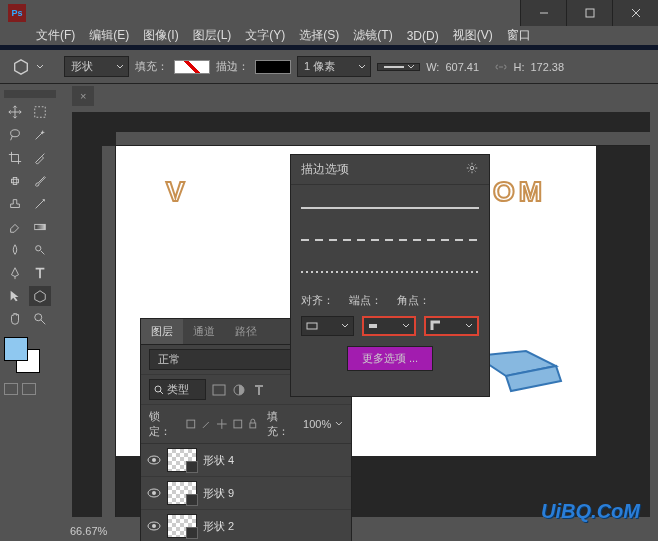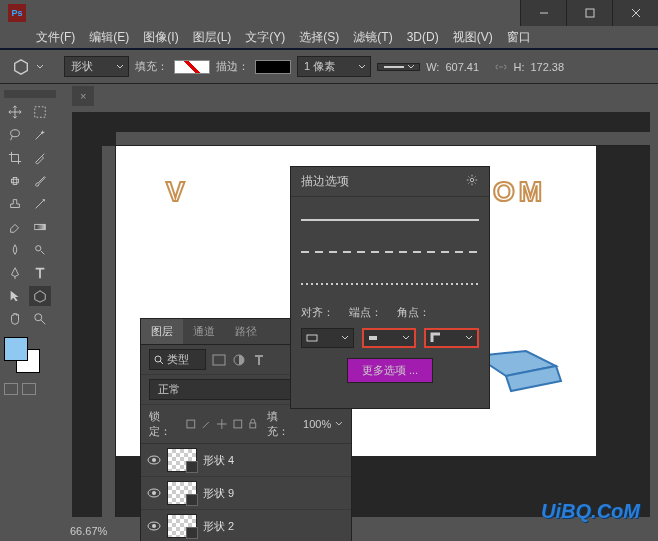--- a/index.html
+++ b/index.html
@@ -4,21 +4,21 @@
 <style>
 * { margin: 0; padding: 0; box-sizing: border-box; font-family: "Microsoft YaHei", Arial, sans-serif; }
 body { background: #535353; width: 658px; height: 541px; overflow: hidden; position: relative; }
 
 .titlebar { height: 26px; background: #535353; display: flex; align-items: center; padding-left: 8px; }
 .ps-logo { width: 18px; height: 18px; background: #7f1d1d; color: #31a8ff; font-size: 9px; font-weight: bold; display: flex; align-items: center; justify-content: center; margin-right: 8px; }
 .window-controls { position: absolute; top: 0; right: 0; display: flex; }
 .win-btn { width: 46px; height: 26px; display: flex; align-items: center; justify-content: center; color: #ccc; background: #3a3a3a; border-left: 1px solid #222; }
 .win-btn svg { width: 10px; height: 10px; }
 
-.menubar { height: 24px; display: flex; align-items: center; padding-left: 30px; gap: 2px; border-bottom: 2px solid #0f172a; }
+.menubar { height: 24px; display: flex; align-items: center; padding-left: 30px; gap: 2px; border-bottom: 5px solid #0f172a; }
 .menu-item { color: #ddd; font-size: 12px; padding: 3px 6px; }
 
 .optionsbar { height: 34px; background: #535353; display: flex; align-items: center; padding-left: 12px; gap: 6px; border-bottom: 1px solid #222; }
 .hex-icon { width: 18px; height: 18px; }
 .opt-dropdown { background: #3a3a3a; border: 1px solid #222; color: #ccc; font-size: 11px; padding: 2px 35px 2px 6px; position: relative; }
 .chev { position: absolute; right: 4px; top: 50%; transform: translateY(-50%); }
 .opt-label { color: #ccc; font-size: 11px; }
 .swatch { width: 36px; height: 14px; border: 1px solid #888; }
 .swatch.black { background: #000; }
 .w-input { background: transparent; border: none; color: #ccc; font-size: 11px; width: 44px; }
@@ -40,21 +40,21 @@
 .doc-tab { position: absolute; left: 72px; top: 2px; background: #424242; color: #ccc; font-size: 11px; padding: 4px 8px; display: flex; align-items: center; gap: 6px; }
 .tab-close { color: #999; cursor: pointer; }
 
 .canvas-area { position: absolute; left: 72px; top: 28px; right: 8px; bottom: 24px; background: #262626; }
 .canvas { position: absolute; left: 44px; top: 34px; width: 480px; height: 310px; background: #fff; }
 .canvas-text { position: absolute; top: 30px; left: 50px; font-size: 28px; font-weight: bold; color: #fff; -webkit-text-stroke: 2px #c89050; letter-spacing: 4px; }
 .canvas-3d { position: absolute; bottom: 30px; right: 30px; }
 .ruler-h { position: absolute; left: 44px; top: 20px; right: 0; height: 14px; background: #535353; border-bottom: 1px solid #222; }
 .ruler-v { position: absolute; left: 30px; top: 34px; width: 14px; bottom: 0; background: #535353; border-right: 1px solid #222; }
 
-.stroke-panel { position: absolute; left: 290px; top: 70px; width: 200px; height: 243px; background: #424242; border: 1px solid #222; z-index: 10; margin-top: 12px; }
+.stroke-panel { position: absolute; left: 290px; top: 70px; width: 200px; height: 243px; background: #424242; border: 1px solid #222; z-index: 10; }
 .stroke-header { display: flex; justify-content: space-between; padding: 6px 10px; color: #ccc; font-size: 12px; border-bottom: 1px solid #333; }
 .stroke-body { padding: 12px 10px; }
 .line-style { height: 22px; display: flex; align-items: center; margin-bottom: 10px; }
 .line-solid { width: 100%; height: 2px; background: #ccc; }
 .line-dash { width: 100%; height: 2px; background: repeating-linear-gradient(90deg,#ccc 0,#ccc 8px,transparent 8px,transparent 14px); }
 .line-dot { width: 100%; height: 2px; background: repeating-linear-gradient(90deg,#ccc 0,#ccc 2px,transparent 2px,transparent 5px); }
 .stroke-row { display: flex; gap: 8px; align-items: center; margin-top: 8px; }
 .stroke-lbl { color: #ccc; font-size: 11px; width: 40px; }
 .stroke-dd { flex: 1; background: #333; border: 1px solid #222; height: 20px; display: flex; align-items: center; justify-content: space-between; padding: 0 4px; }
 .stroke-dd.hl { border: 2px solid #d43; }
@@ -352,39 +352,39 @@
     </div>
   </div>
 
   <div class="layers-panel">
     <div class="lp-tabs">
       <div class="lp-tab active">图层</div>
       <div class="lp-tab">通道</div>
       <div class="lp-tab">路径</div>
     </div>
     <div class="lp-row">
+      <div class="lp-blend">正常</div>
+      <span class="lp-opacity">不透</span>
+    </div>
+    <div class="lp-row">
       <div class="lp-filter"><svg width="10" height="10" viewBox="0 0 10 10" style="vertical-align:middle">
             <circle cx="4" cy="4" r="3" fill="none" stroke="#ccc"></circle>
             <path d="M6,6 L9,9" stroke="#ccc"></path>
           </svg> <span>类型</span></div>
       <svg class="lp-icon" viewBox="0 0 14 14">
           <rect x="1" y="2" width="12" height="10" fill="none" stroke="#999"></rect>
         </svg>
       <svg class="lp-icon" viewBox="0 0 14 14">
           <circle cx="7" cy="7" r="5" fill="none" stroke="#999"></circle>
           <path d="M7,2 A5,5 0 0,1 7,12 Z" fill="#999"></path>
         </svg>
       <svg class="lp-icon" viewBox="0 0 14 14">
           <path d="M3,3 L11,3 M7,3 L7,12" stroke="#999" stroke-width="2"></path>
         </svg>
     </div>
-    <div class="lp-row">
-      <div class="lp-blend">正常</div>
-      <span class="lp-opacity">不透</span>
-    </div>
     <div class="lp-lock-row">
       <span>锁定：</span>
       <svg class="lp-small-icon" viewBox="0 0 12 12">
           <rect x="2" y="2" width="8" height="8" fill="none" stroke="#999"></rect>
         </svg>
       <svg class="lp-small-icon" viewBox="0 0 12 12">
           <path d="M2,10 L8,4" stroke="#999"></path>
         </svg>
       <svg class="lp-small-icon" viewBox="0 0 12 12">
           <path d="M6,1 L6,11 M1,6 L11,6" stroke="#999"></path>

